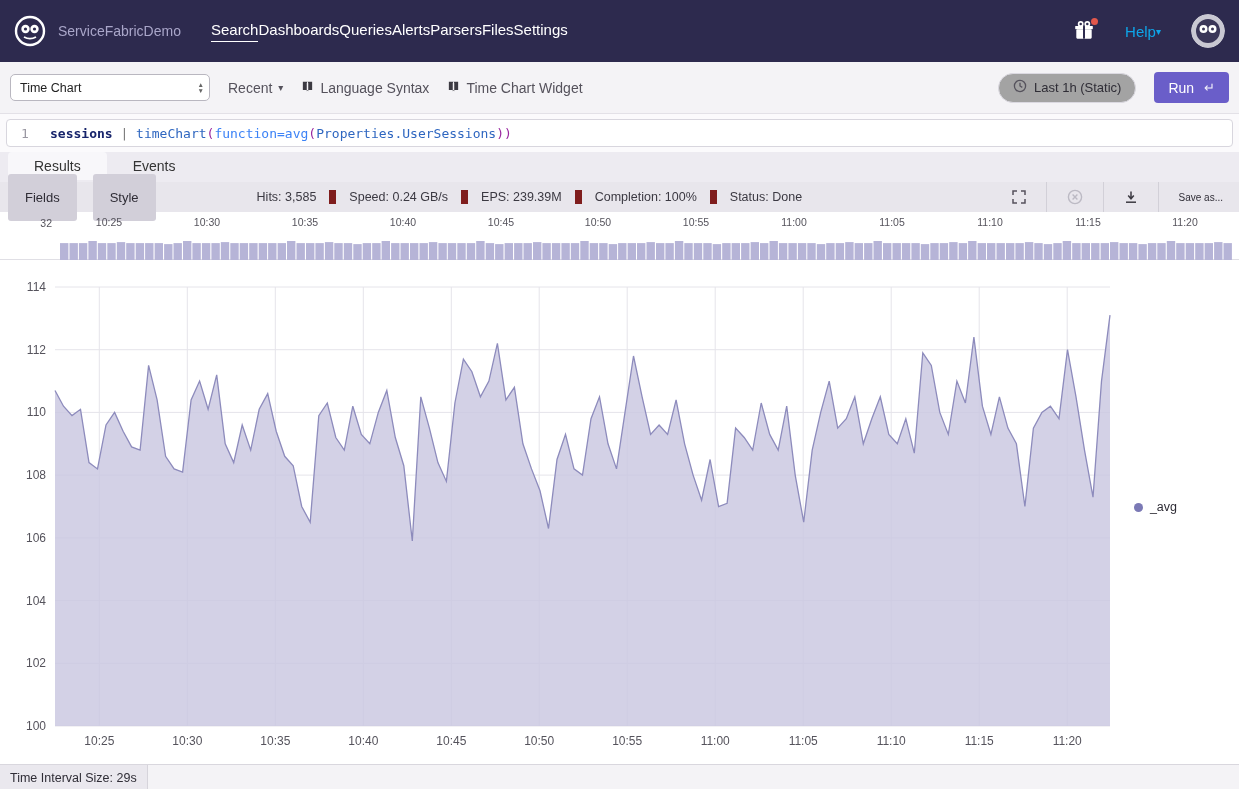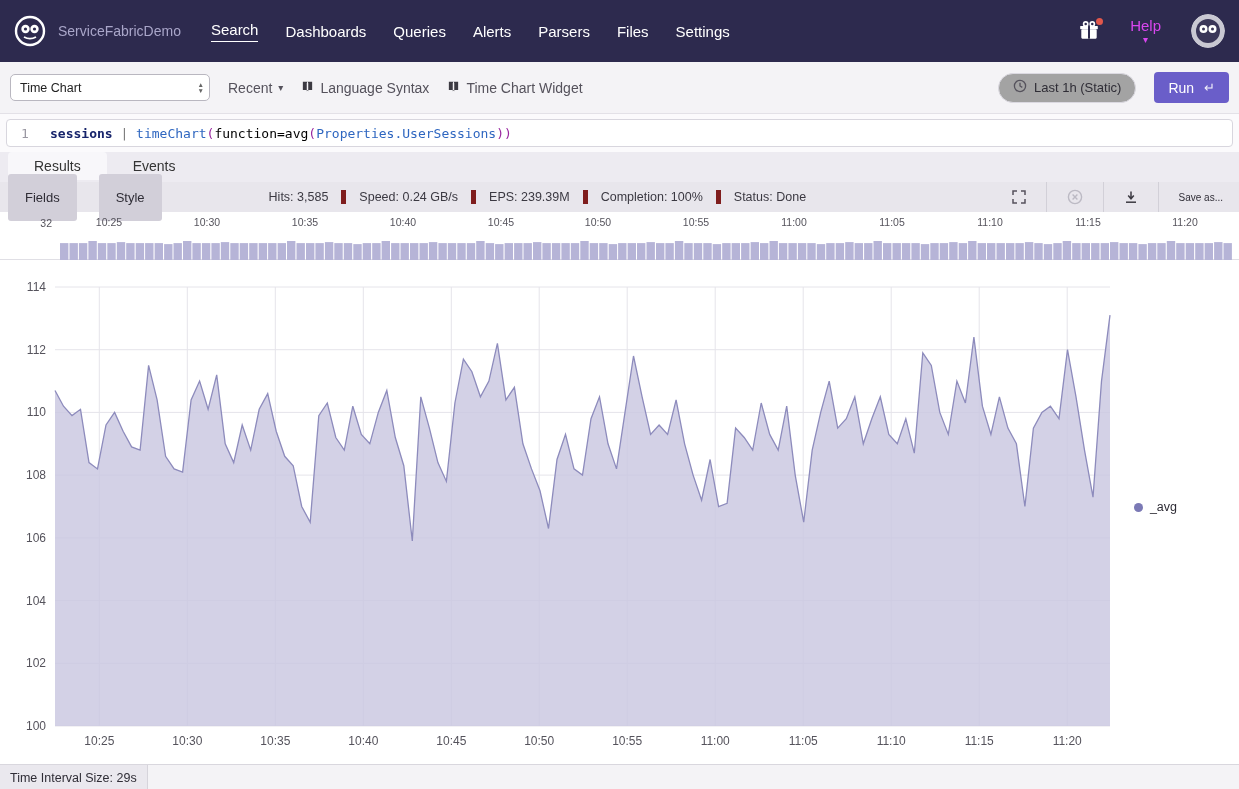--- a/index.html
+++ b/index.html
@@ -3,27 +3,27 @@
 <meta charset="utf-8">
 <style>
   * { box-sizing: border-box; }
   body { margin:0; width:1239px; height:789px; overflow:hidden; background:#fff;
          font-family:"Liberation Sans",sans-serif; }
 
   
   .navbar { height:62px; background:#2d2a4e; display:flex; align-items:center; padding:0 14px; }
   .logo { width:32px; height:32px; margin-right:12px; cursor:pointer; flex:none; }
   .brand { color:#a9a6c9; font-size:14px; margin-right:30px; white-space:nowrap; }
-  .nav-links { display:flex; gap:27px; align-items:center; }
+  .nav-links { display:flex; align-items:flex-start; }
   .nav-link { color:#fff; font-size:15px; cursor:pointer; text-decoration:none; }
   .nav-link.active { border-bottom:1px solid #fff; padding-bottom:3px; }
   .nav-right { margin-left:auto; display:flex; align-items:center; gap:30px; }
   .gift-wrap { position:relative; width:22px; height:22px; cursor:pointer; }
   .gift-dot { position:absolute; top:-2px; right:-3px; width:7px; height:7px; border-radius:50%; background:#e2574b; }
-  .help { color:#d946ef; font-size:15px; display:flex; align-items:center; cursor:pointer;flex-direction:column; }
+  .help { color:#0ea5e9; font-size:15px; display:flex; align-items:center; cursor:pointer; }
   .caret { font-size:10px; }
   .avatar { width:34px; height:34px; border-radius:50%; overflow:hidden; cursor:pointer; }
 
   
   .toolbar { height:52px; background:#f4f3f6; border-bottom:1px solid #e3e1e7;
              display:flex; align-items:center; padding:0 10px; gap:18px; }
   .widget-select { width:200px; height:27px; background:#fff; border:1px solid #b9b7c0; border-radius:5px;
                    display:flex; align-items:center; justify-content:space-between; padding:0 5px 0 9px;
                    font-size:12.5px; color:#222; cursor:pointer; }
   .sel-arrows { display:flex; flex-direction:column; font-size:6.5px; line-height:5.5px; color:#666; }
@@ -36,36 +36,36 @@
   .run-return { font-size:13px; opacity:.9; }
 
   
   .query-row { background:#fbfafc; padding:5px 6px; }
   .query-box { background:#fff; border:1px solid #d8d6de; border-radius:4px; display:flex; align-items:center; height:28px; }
   .lineno { width:36px; text-align:center; color:#9a98a2; font-family:"DejaVu Sans Mono",monospace; font-size:13px; flex:none; }
   .query-code { font-family:"DejaVu Sans Mono",monospace; font-size:13px; white-space:pre; }
   .tok-main { color:#17246b; font-weight:bold;margin-left:7px; }
   .tok-pipe { color:#7a7a7a; }
   .tok-fn   { color:#2e66c0; }
-  .tok-kw   { color:#000000; }
+  .tok-kw   { color:#3b82f6; }
   .tok-paren{ color:#99279f; }
 
   
   .tabs { background:#edebf1; display:flex; height:30px; align-items:flex-start; padding-left:8px; }
   .tab { font-size:14px; color:#333; padding:6px 26px; cursor:pointer; display:flex; align-items:center; }
   .tab.active { background:#f8f7fa; border-radius:4px 4px 0 0; }
 
   
   .statusbar { background:#e8e6ec; height:30px; display:flex; align-items:center; padding:0 0 0 8px;
                font-size:12.5px; color:#3b3942; }
   .sb-btn { background:#d2cfd9; border:none; border-radius:3px; padding:16px 17px; font-size:13px;
-            color:#2f2d36; margin-right:22px; cursor:pointer; font-family:inherit; }
+            color:#2f2d36; margin-right:16px; cursor:pointer; font-family:inherit; }
   .sb-stats { display:flex; margin-left:72px; align-items:center; }
   .sb-stat { padding:0 13px; white-space:nowrap; }
-  .sb-stat + .sb-stat { border-left:5px solid #7f1d1d; }
+  .sb-stat + .sb-stat { border-left:7px solid #7f1d1d; }
   .sb-icons { margin-left:auto; display:flex; align-items:center; height:100%; }
   .sb-icon { padding:0 20px; display:flex; align-items:center; height:100%; cursor:pointer; }
   .sb-icon + .sb-icon, .save-as { border-left:1px solid #d2d0d8; }
   .save-as { padding:0 16px 0 20px; height:100%; display:flex; align-items:center; font-size:10px; color:#2f2d36; cursor:pointer; }
 
   
   .hist-section { background:#fff; border-bottom:1px solid #e0dfe5; height:48px; }
   .hist-section svg, .chart-section svg { display:block; }
   .chart-section { position:relative; background:#fff; height:504px; }
   .legend { position:absolute; right:62px; top:240px; display:flex; align-items:center; gap:7px;

